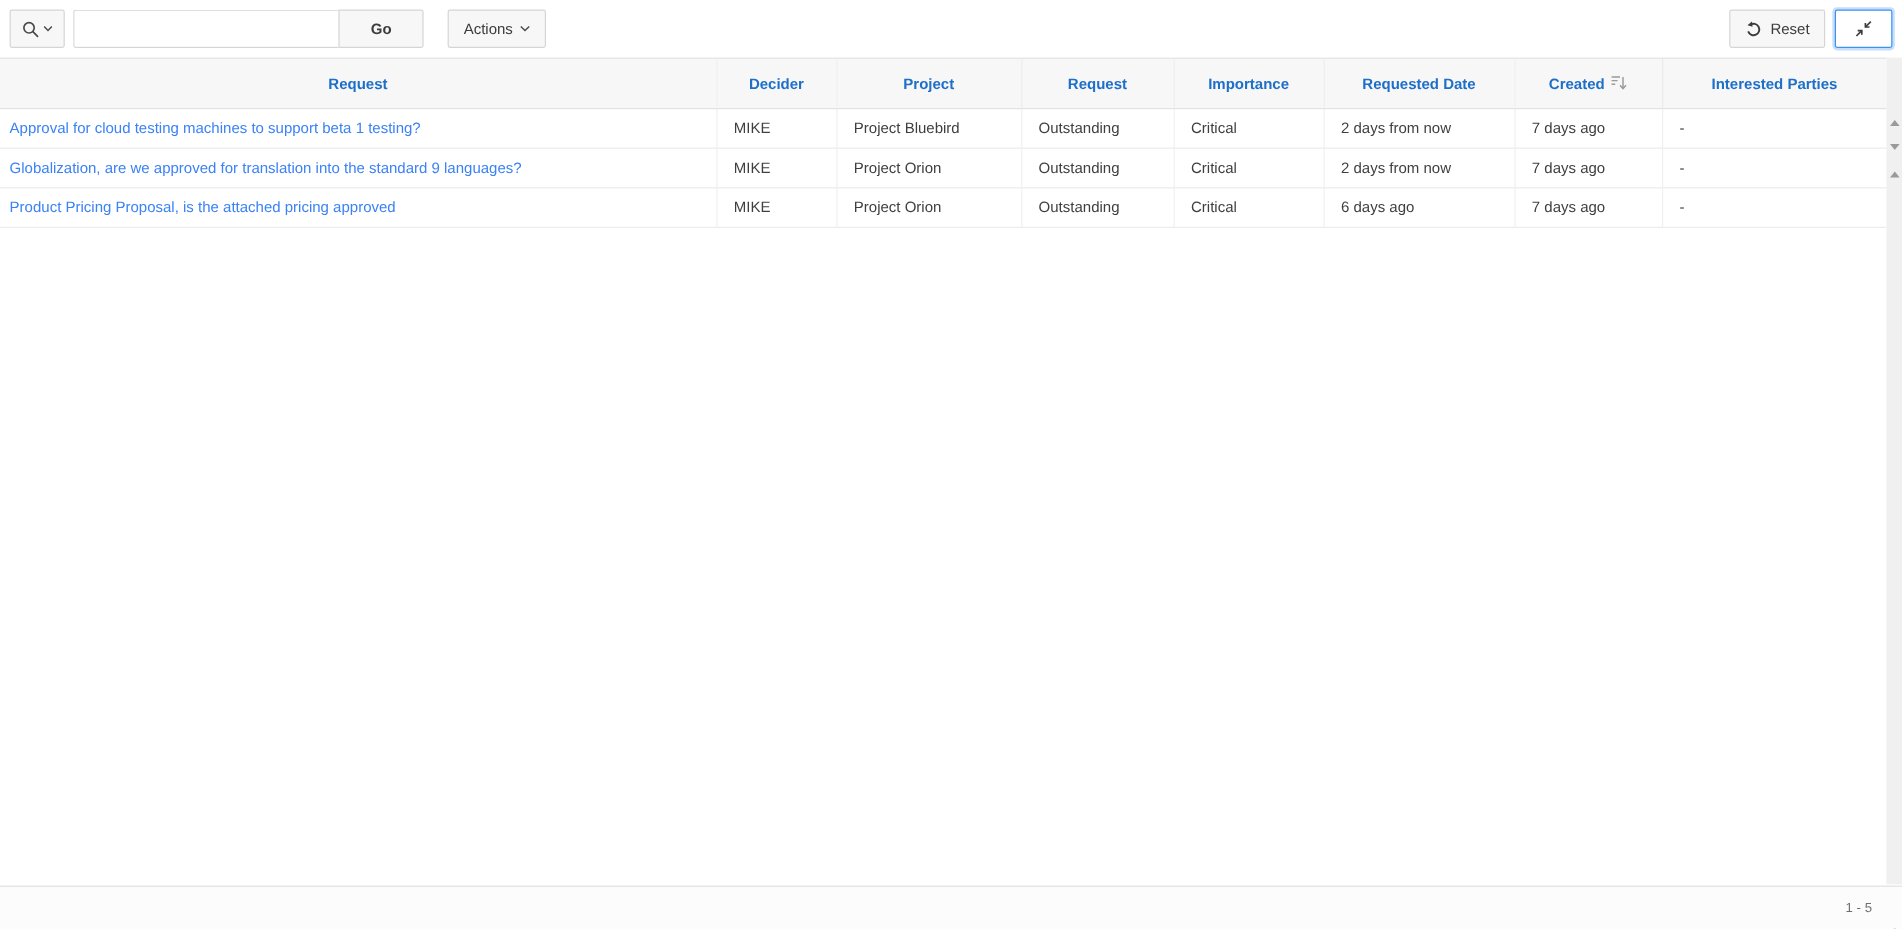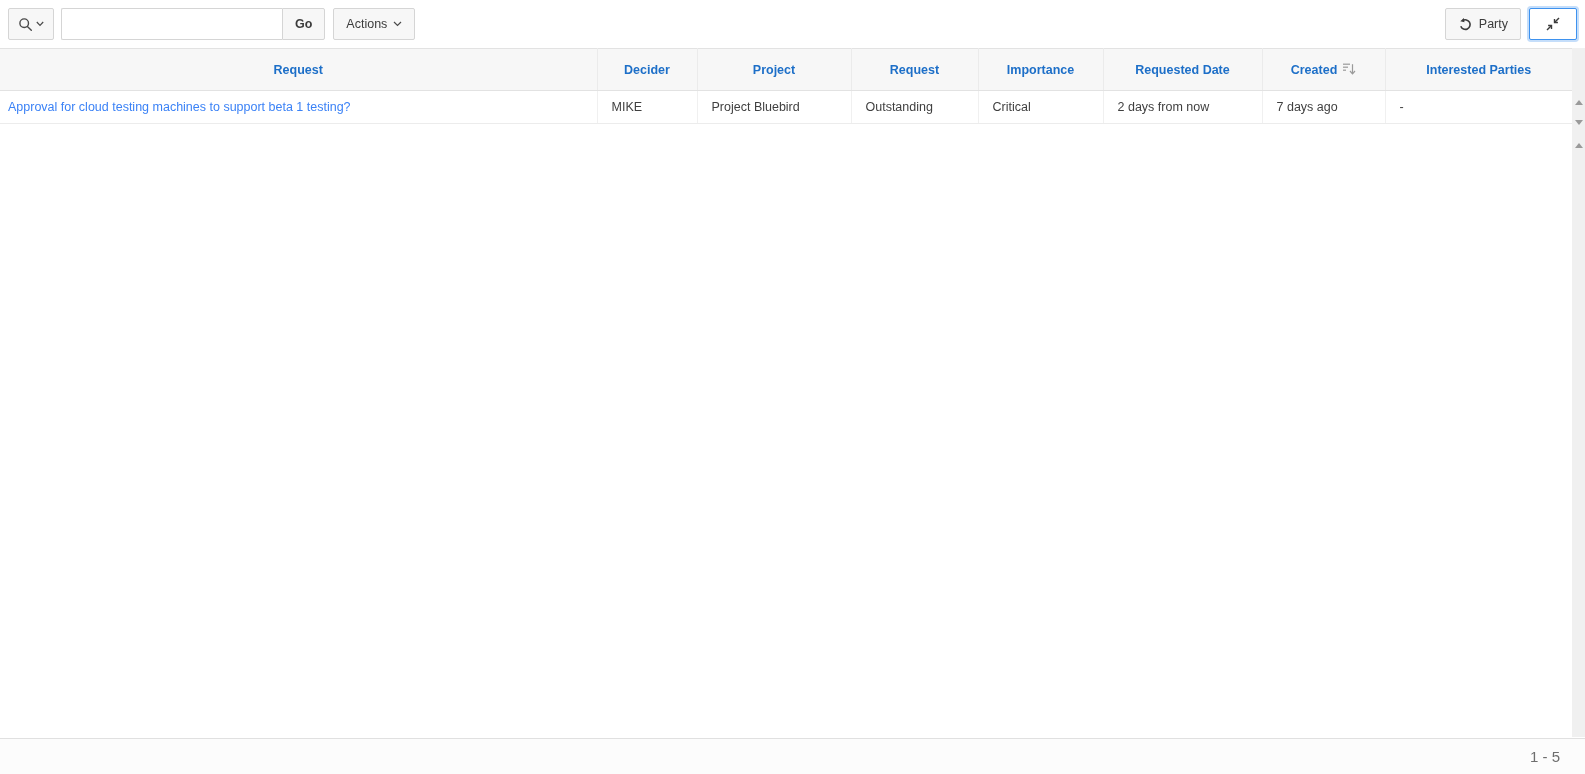--- a/index.html
+++ b/index.html
@@ -18,22 +18,22 @@
     background:#f7f7f7; border:1px solid #d5d5d5; border-radius:2px;
     color:#3c3c3c; font-size:12.5px; cursor:pointer; gap:6px; padding:0 12px;
   }
   .search-btn { width:46px; gap:3px; padding:0; }
   .search-group { display:flex; margin-left:7px; }
   .search-input {
     width:221px; height:32px; border:1px solid #d5d5d5; border-right:none;
     border-radius:2px 0 0 2px; padding:0 8px; font-size:12.5px; outline:none;
     font-family:inherit; color:#3f3f3f; background:#fff;
   }
-  .go-btn { border-radius:0 2px 2px 0; font-weight:bold; padding:0 12px; }
-  .actions-btn { margin-left:8px; }
+  .go-btn { border-radius:0 2px 2px 0; font-weight:bold; padding:0 26px; }
+  .actions-btn { margin-left:20px; }
   .toolbar-right { margin-left:auto; display:flex; gap:8px; }
   .restore-btn {
     width:48px; padding:0; background:#fff;
     border:1px solid #3e92ef; box-shadow:0 0 0 2px rgba(62,146,239,0.30);
   }
   .icon { display:inline-flex; align-items:center; justify-content:center; }
 
   
   .grid-region { position:absolute; top:48px; left:0; width:1572px; }
   table.grid { border-collapse:collapse; table-layout:fixed; width:1572px; }
@@ -59,21 +59,21 @@
   .vtrack { position:absolute; right:0; top:48px; width:13px; height:689px; background:#f0f0f0; }
   .sb-arrow { position:absolute; left:50%; transform:translateX(-50%); width:0; height:0; }
   .sb-up   { border-left:4px solid transparent; border-right:4px solid transparent; border-bottom:5px solid #9a9a9a; }
   .sb-down { border-left:4px solid transparent; border-right:4px solid transparent; border-top:5px solid #9a9a9a; }
 
   
   .footer {
     position:absolute; left:0; top:738px; width:1585px; height:36px;
     background:#fcfcfc; border-top:1px solid #e0e0e0;
     display:flex; align-items:center; justify-content:flex-end; padding-right:25px;
-    color:#6e6e6e; font-size:15px;
+    color:#6e6e6e; font-size:11px;
   }
 </style>
 </head>
 <body>
 
 <div class="toolbar">
   <button class="btn search-btn">
     <span class="icon">
       <svg width="15" height="15" viewBox="0 0 15 15">
         <circle cx="6.2" cy="6.2" r="4.3" fill="none" stroke="#4a4a4a" stroke-width="1.4"></circle>
@@ -102,21 +102,21 @@
   </button>
 
   <div class="toolbar-right">
     <button class="btn">
       <span class="icon">
         <svg width="15" height="15" viewBox="0 0 16 16">
           <path d="M4.9 3.9 A5.1 5.1 0 1 1 3.0 9.8" fill="none" stroke="#3c3c3c" stroke-width="1.7"></path>
           <polygon points="6.3,1.0 6.9,5.6 2.4,4.4" fill="#3c3c3c"></polygon>
         </svg>
       </span>
-      <span>Party</span>
+      <span>Reset</span>
     </button>
 
     <button class="btn restore-btn">
       <span class="icon">
         <svg width="16" height="16" viewBox="0 0 16 16">
           <g fill="none" stroke="#3c3c3c" stroke-width="1.4">
             <line x1="14" y1="2" x2="9.5" y2="6.5"></line>
             <polyline points="9.5,3.1 9.5,6.5 12.9,6.5"></polyline>
             <line x1="2" y1="14" x2="6.5" y2="9.5"></line>
             <polyline points="6.5,12.9 6.5,9.5 3.1,9.5"></polyline>
@@ -163,20 +163,40 @@
         <tr>
           <td><a href="#">Approval for cloud testing machines to support beta 1 testing?</a></td>
           <td>MIKE</td>
           <td>Project Bluebird</td>
           <td>Outstanding</td>
           <td>Critical</td>
           <td>2 days from now</td>
           <td>7 days ago</td>
           <td>-</td>
         </tr>
+        <tr>
+          <td><a href="#">Globalization, are we approved for translation into the standard 9 languages?</a></td>
+          <td>MIKE</td>
+          <td>Project Orion</td>
+          <td>Outstanding</td>
+          <td>Critical</td>
+          <td>2 days from now</td>
+          <td>7 days ago</td>
+          <td>-</td>
+        </tr>
+        <tr>
+          <td><a href="#">Product Pricing Proposal, is the attached pricing approved</a></td>
+          <td>MIKE</td>
+          <td>Project Orion</td>
+          <td>Outstanding</td>
+          <td>Critical</td>
+          <td>6 days ago</td>
+          <td>7 days ago</td>
+          <td>-</td>
+        </tr>
       </tbody>
     </table>
 </div>
 
 <div class="vtrack">
   <span class="sb-arrow sb-up" style="top:52px"></span>
   <span class="sb-arrow sb-down" style="top:72px"></span>
   <span class="sb-arrow sb-up" style="top:95px"></span>
   <span class="sb-arrow sb-down" style="top:722px"></span>
 </div>

